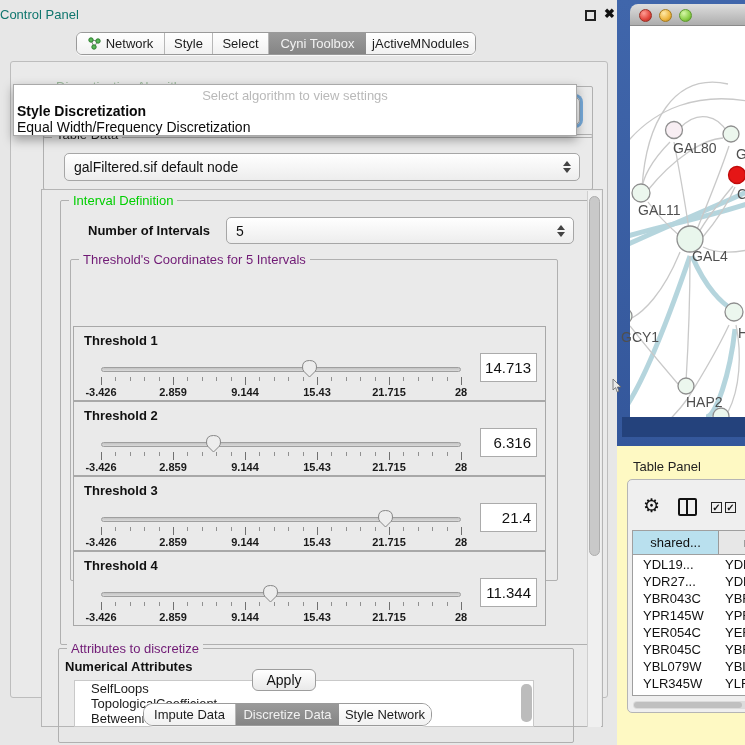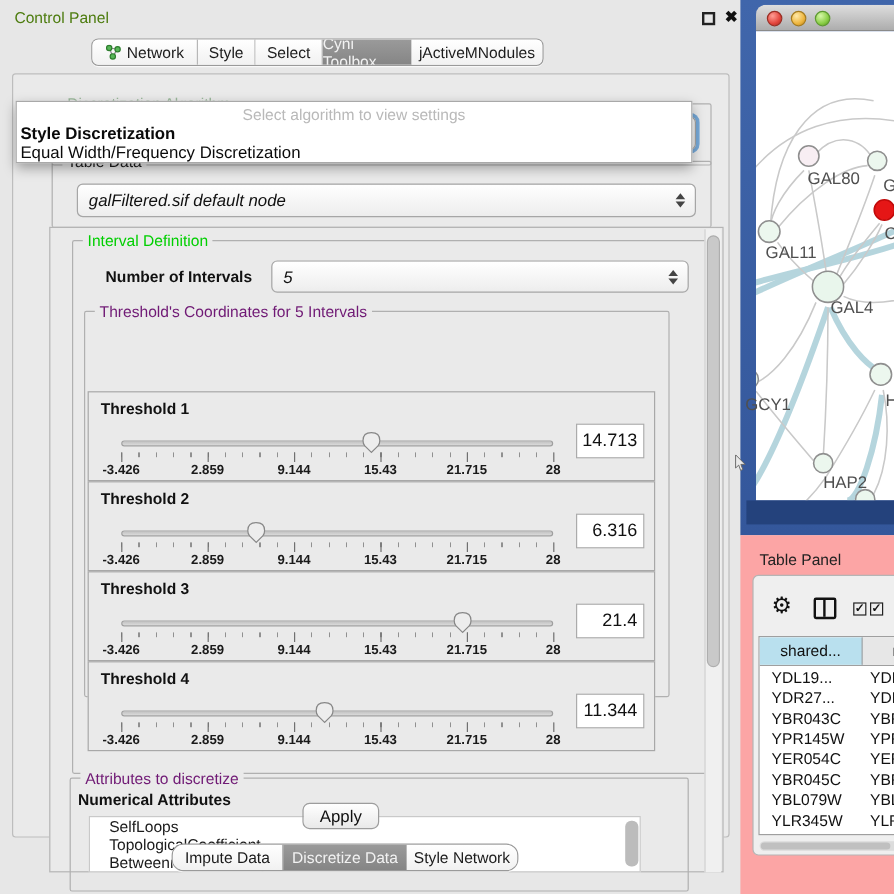--- a/index.html
+++ b/index.html
@@ -2,21 +2,21 @@
 <html><head>
 <meta charset="utf-8">
 <style>
   * { margin:0; padding:0; box-sizing:border-box; }
   html,body { width:745px; height:745px; overflow:hidden; }
   body { font-family:"Liberation Sans", sans-serif; background:#e7e7e7; }
   #root { position:relative; width:745px; height:745px; overflow:hidden; }
 
   
   #cp { position:absolute; left:0; top:0; width:617px; height:745px; background:#e7e7e7; }
-  #cp-title { position:absolute; left:12px; top:7px; font-size:13px; color:#4d7c0f; }
+  #cp-title { position:absolute; left:0; top:7px; font-size:13px; color:#0f766e; }
   .win-btn { position:absolute; top:10px; }
   #float-btn { left:585px; width:11px; height:11px; border:2px solid #222; background:transparent; }
   #close-btn { left:604px; top:6px; font-size:13px; font-weight:bold; color:#111; }
 
   
   .seg { position:absolute; display:flex; height:23px; border:1px solid #9a9a9a; border-radius:6px; overflow:hidden; background:#fdfdfd; box-shadow:0 1px 0 rgba(255,255,255,.7); }
   .seg .s { display:flex; align-items:center; justify-content:center; font-size:13px; color:#1c1c1c; background:linear-gradient(#ffffff,#f1f1f1); border-right:1px solid #b7b7b7; gap:5px; }
   .seg .s:last-child { border-right:none; }
   .seg .s.sel { background:linear-gradient(#9a9a9a,#858585); color:#f2f2f2; border-right:none; }
   #top-tabs { left:76px; top:32px; }
@@ -24,21 +24,21 @@
 
   
   #content { position:absolute; left:10px; top:61px; width:598px; height:637px; background:#eaeaea; border:1px solid #bdbdbd; border-radius:3px; }
 
   .group { position:absolute; border:1px solid #b0b0b0; border-radius:2px; }
   .gtitle { position:absolute; top:-8px; left:8px; background:#eaeaea; padding:0 4px; font-size:13px; }
   .gtitle.green { color:#00cf00; }
   .gtitle.blue  { color:#701a75; }
   .gtitle.ghost { color:#9ab89a; }
 
-  .combo { position:absolute; display:flex; align-items:center; padding:0 24px 0 9px; font-size:14px; color:#111; background:linear-gradient(#ffffff,#ededed); border:1px solid #a6a6a6; border-radius:5px;font-style:italic; }
+  .combo { position:absolute; display:flex; align-items:center; padding:0 24px 0 9px; font-size:14px; color:#111; background:linear-gradient(#ffffff,#ededed); border:1px solid #a6a6a6; border-radius:5px; }
   .spin { position:absolute; right:8px; top:50%; transform:translateY(-50%); display:flex; flex-direction:column; gap:2px; }
   .spin b { width:0; height:0; border-left:4px solid transparent; border-right:4px solid transparent; }
   .spin .up { border-bottom:5px solid #444; }
   .spin .dn { border-top:5px solid #444; }
   .focus-ring { box-shadow:0 0 0 3px #76a9d8; }
 
   
   #algo-popup { position:absolute; left:13px; top:84px; width:564px; height:52px; background:#fff; border:1px solid #a9a9a9; box-shadow:0 4px 10px rgba(0,0,0,.35); z-index:50; }
   #algo-popup .hint { position:absolute; top:3px; left:0; width:100%; text-align:center; font-size:13px; color:#b9b9b9; }
   #algo-popup .item { position:absolute; left:0; width:100%; padding-left:3px; font-size:14px; color:#0a0a0a; }
@@ -76,21 +76,21 @@
   #net-title { position:absolute; left:0; top:0; width:100%; height:22px; background:linear-gradient(#dedede,#adadad); border-bottom:1px solid #8a8a8a; border-radius:8px 0 0 0; }
   .light { position:absolute; top:5px; width:13px; height:13px; border-radius:50%; }
   .light.red   { left:9px;  background:radial-gradient(circle at 35% 30%, #ff9d94, #e2453c 60%, #a12b22); border:1px solid #992e24; }
   .light.yellow{ left:29px; background:radial-gradient(circle at 35% 30%, #ffe9a8, #eeb63f 60%, #b77f1c); border:1px solid #a57b1e; }
   .light.green { left:49px; background:radial-gradient(circle at 35% 30%, #d6f7a8, #8ace47 60%, #55901e); border:1px solid #5d9930; }
   #net-canvas { position:absolute; left:0; top:22px; width:100%; height:391px; background:#ffffff; }
   #net-bottom { position:absolute; left:622px; top:417px; width:123px; height:20px; background:#24427c; }
   .nlabel { position:absolute; font-size:14px; color:#4f4f4f; white-space:nowrap; z-index:5; }
 
   
-  #tp-area { position:absolute; left:617px; top:446px; width:128px; height:299px; background:#fca5a5; }
+  #tp-area { position:absolute; left:617px; top:446px; width:128px; height:299px; background:#fef9c3; }
   #tp-title { position:absolute; left:16px; top:13px; font-size:13px; color:#222; }
   #tp-inner { position:absolute; left:10px; top:33px; width:126px; height:234px; background:#efefef; border:1px solid #b5b5b5; border-radius:5px; }
   #gear { position:absolute; left:15px; top:16px; font-size:19px; line-height:19px; color:#111; }
   #split-icon { position:absolute; left:50px; top:18px; width:19px; height:18px; border:2px solid #111; border-radius:2px; }
   #split-icon::after { content:""; position:absolute; left:6px; top:0; width:2px; height:14px; background:#111; }
   .cbx { position:absolute; top:22px; width:11px; height:11px; border:1.5px solid #222; font-size:10px; line-height:9px; text-align:center; color:#111; font-weight:bold; }
   #tp-table { position:absolute; left:4px; top:50px; width:122px; height:166px; border:1px solid #9f9f9f; background:#fff; overflow:hidden; }
   #tp-head { display:flex; height:24px; border-bottom:1px solid #9f9f9f; }
   #tp-head .h1 { width:86px; background:#b9e0ee; border-right:1px solid #9a9a9a; display:flex; align-items:center; justify-content:center; font-size:13px; color:#111; }
   #tp-head .h2 { flex:1; background:#e7e7e7; display:flex; align-items:center; justify-content:flex-end; padding-right:2px; font-size:13px; color:#111; }
@@ -124,21 +124,21 @@
           <circle cx="6" cy="10" r="2.2" fill="#57b657" stroke="#2e7d2e"></circle>
         </svg>
         <span>Network</span>
       </div>
       <div class="s" style="width:48px">
         <span>Style</span>
       </div>
       <div class="s" style="width:56px">
         <span>Select</span>
       </div>
-      <div class="s sel" style="width:74px">
+      <div class="s sel" style="width:97px">
         <span>Cyni Toolbox</span>
       </div>
       <div class="s" style="width:109px">
         <span>jActiveMNodules</span>
       </div>
     </div>
 
     <div id="content">
 
       <div class="group" style="left:32px; top:24px; width:550px; height:52px;">

